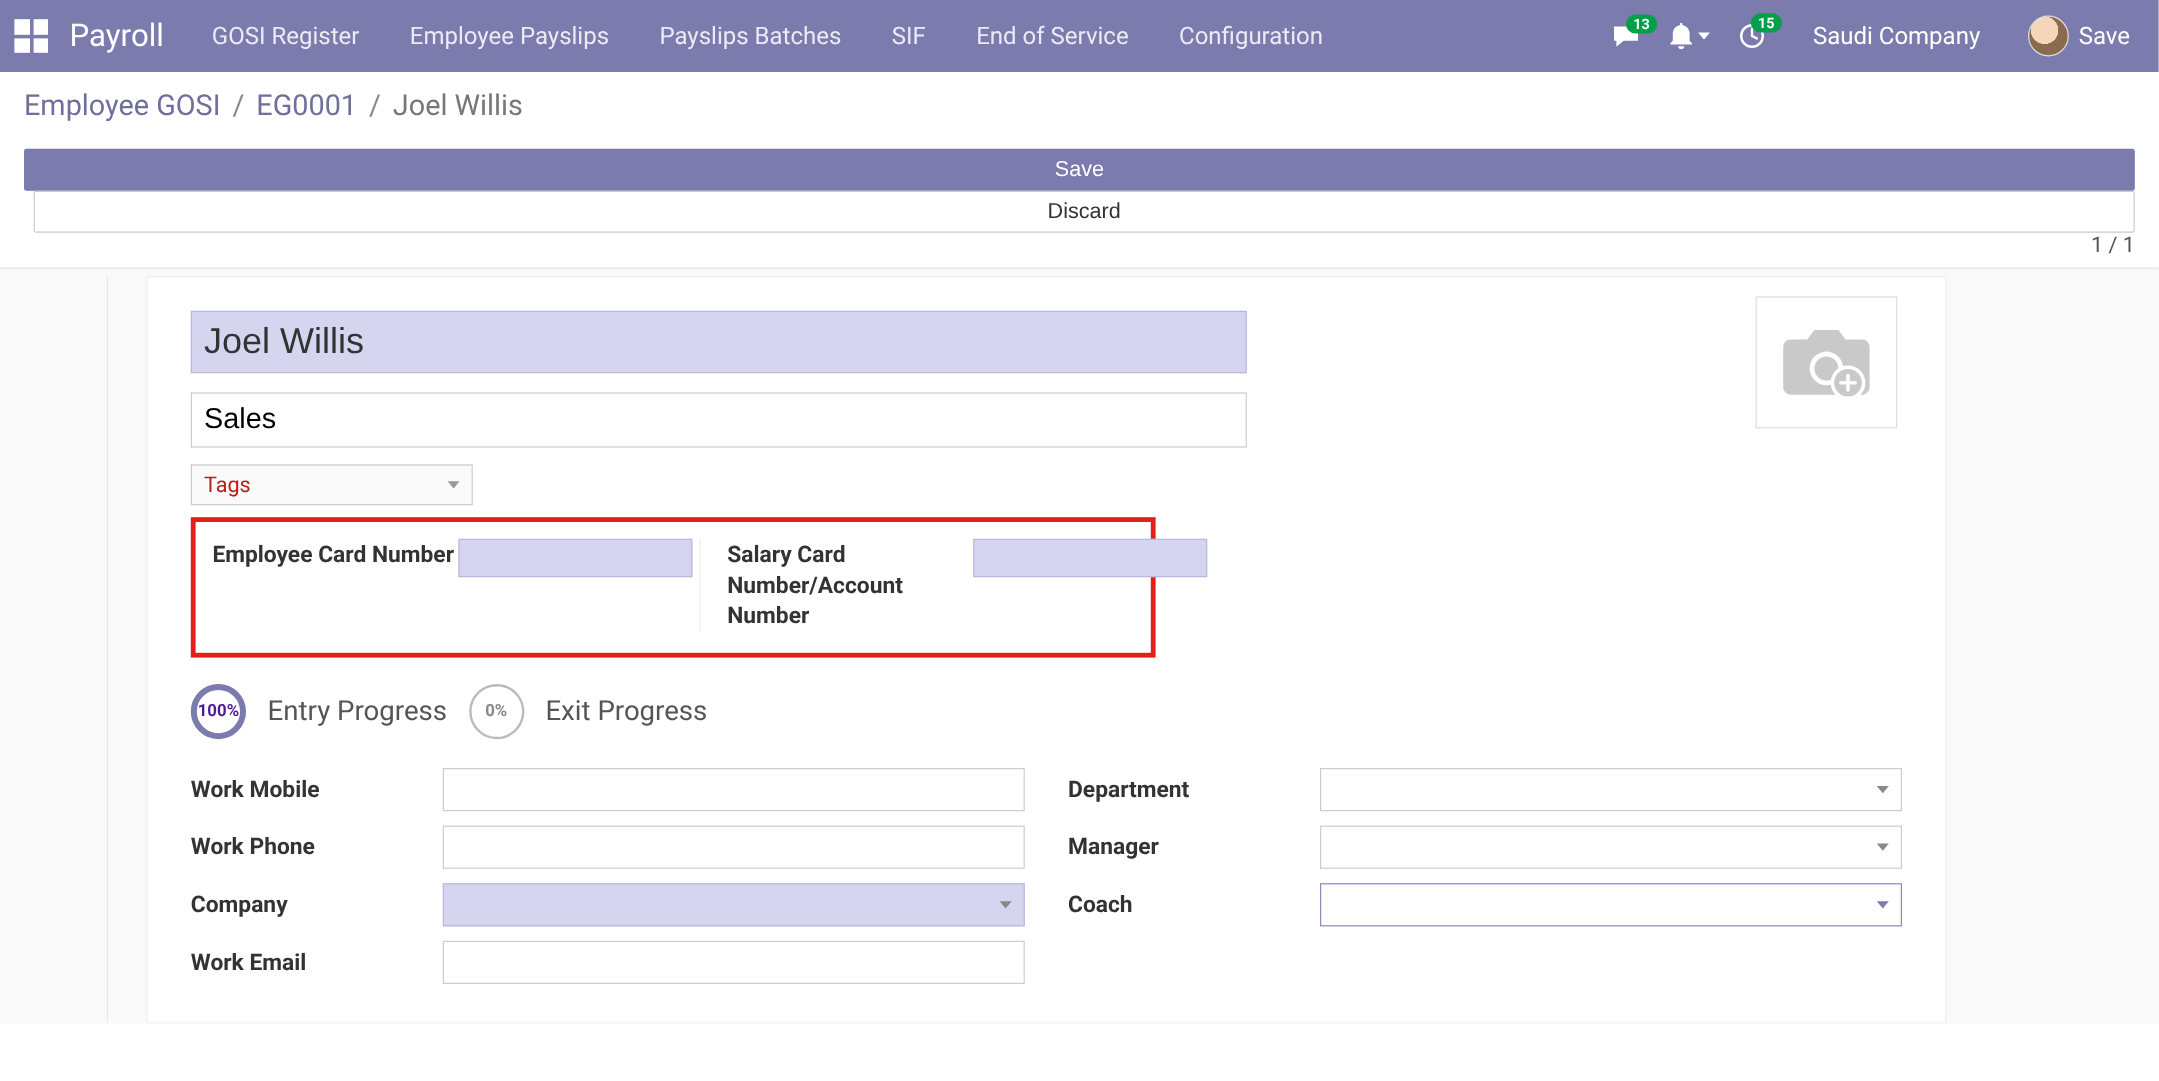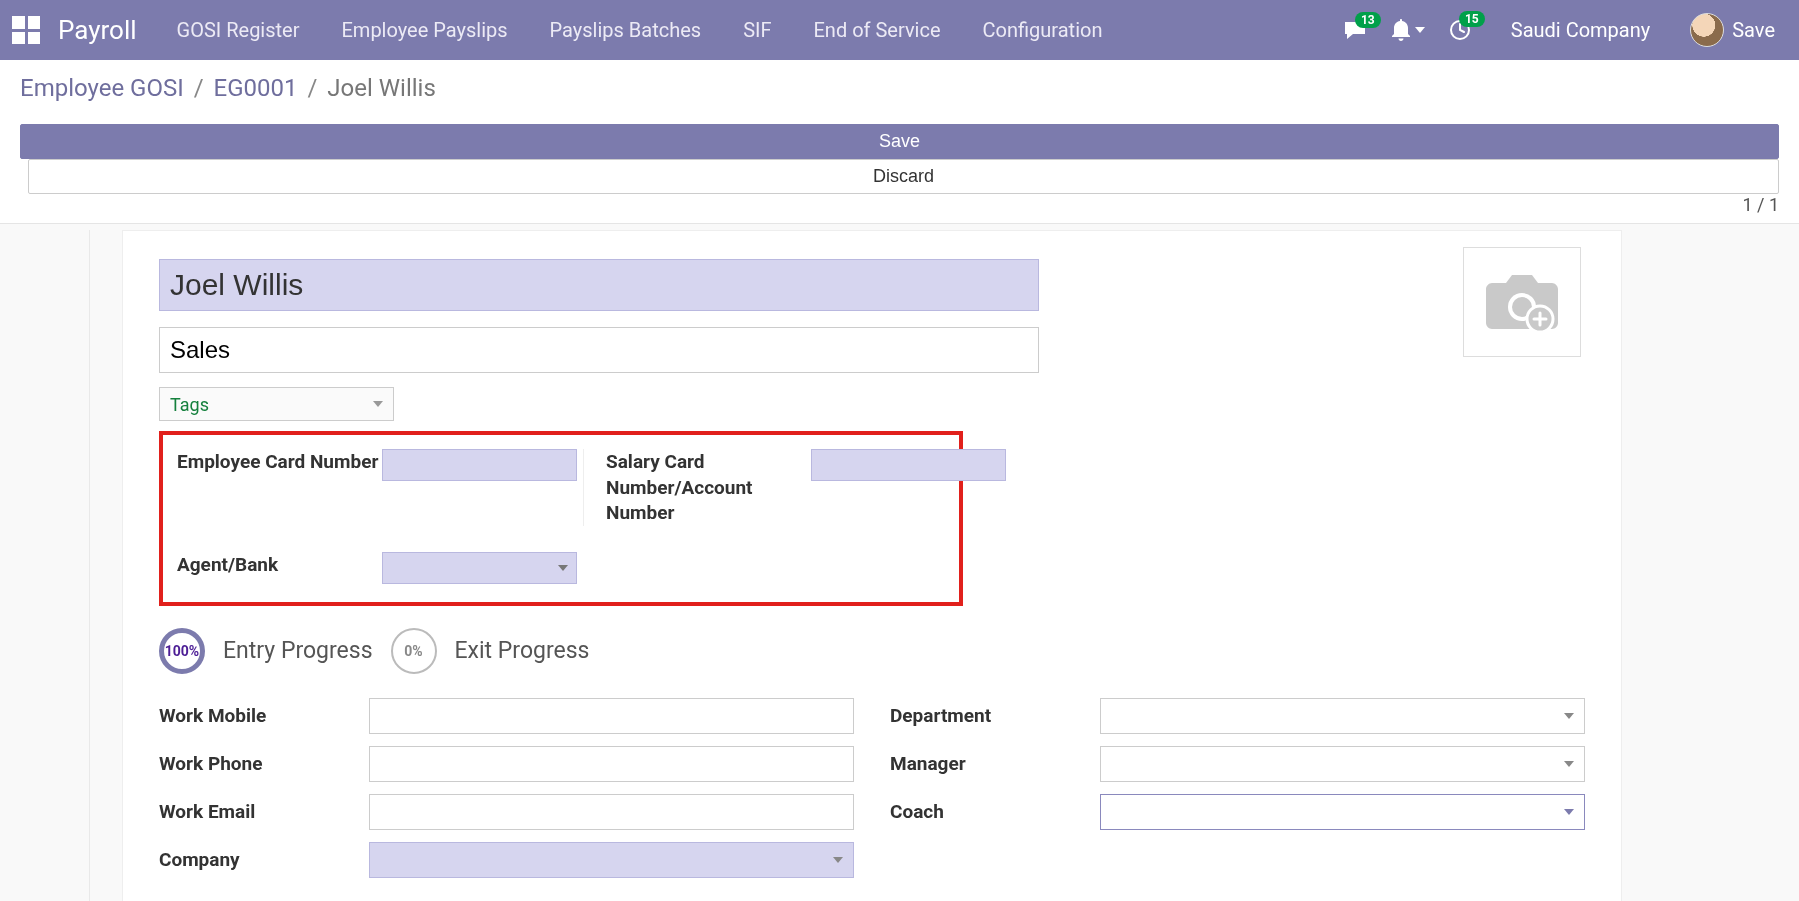--- a/index.html
+++ b/index.html
@@ -31,21 +31,21 @@
   .pager { margin-left:auto; font-size:18px; color:#555;}
 
   
   .sheet-wrap { background:#f9f9f9; padding-top: 6px; border-top:1px solid #e5e5e5; display:flex;gap:32px;}
   .gutter-left{ width:90px; border-right:1px solid #e9e9e9; background:#f9f9f9;}
   .sheet { background:#fff; margin: 0 auto 0 0; width: 1500px; max-width: calc(100% - 90px); padding: 28px 0 20px 0; border:1px solid #eee; position:relative;}
   .sheet-inner{ padding: 0 36px; }
 
   .title-input { width: 880px; max-width:65%; height:52px; font-size:30px; padding:4px 10px; border:1px solid #b9b8df; background:#d6d5ef; color:#333;}
   .subtitle-input { margin-top:16px; width: 880px; max-width:65%; height:46px; font-size:24px; padding:4px 10px; border:1px solid #ccc; background:#fff;}
-  .tags-select { margin-top:14px; width:235px; height:34px; border:1px solid #ccc; background:#fafafa; font-size:18px; color:#15803d; padding:0 28px 0 10px; position:relative; display:flex; align-items:center; cursor:pointer;}
+  .tags-select { margin-top:14px; width:235px; height:34px; border:1px solid #ccc; background:#fafafa; font-size:18px; color:#b91c1c; padding:0 28px 0 10px; position:relative; display:flex; align-items:center; cursor:pointer;}
   .tags-select::after{content:""; position:absolute; right:10px; top:50%; transform:translateY(-50%); border-left:5px solid transparent; border-right:5px solid transparent; border-top:6px solid #999;}
 
   .camera-box { position:absolute; right: 40px; top: 16px; width: 118px; height: 110px; border:1px solid #ddd; display:flex; align-items:center; justify-content:center; }
 
   .highlight-box { border: 4px solid #e1201c; padding: 14px 14px 18px 14px; margin-top: 10px; width: 804px; max-width: 66%; }
   .hb-row { display:flex; align-items:flex-start; }
   .hb-col { flex:1; display:flex; }
   .hb-col.right{ border-left:1px solid #eee; padding-left:22px; margin-left:6px;}
   .hb-label { width: 205px; font-weight:700; font-size:19px; line-height:1.35;}
   .hb-input { width: 195px; height:32px; border:1px solid #b9b8df; background:#d6d5ef;}
@@ -155,53 +155,47 @@
         <div class="hb-row">
           <div class="hb-col">
             <div class="hb-label">Employee Card Number</div>
             <input class="hb-input" value="" style="">
           </div>
           <div class="hb-col right">
             <div class="hb-label">Salary Card Number/Account Number</div>
             <input class="hb-input" value="" style="">
           </div>
         </div>
-        <div class="hb-row2">
-          <div class="hb-col">
-            <div class="hb-label">Agent/Bank</div>
-            <div class="hb-select"></div>
-          </div>
-        </div>
       </div>
 
       <div class="progress-row">
         <div class="circle circle-filled">100%</div>
         <div class="prog-label">Entry Progress</div>
         <div class="circle circle-empty">0%</div>
         <div class="prog-label">Exit Progress</div>
       </div>
 
       <div class="fields-2col">
         <div class="fcol">
           <div class="frow">
             <div class="flabel">Work Mobile</div>
             <input class="finput" value="" style="">
           </div>
           <div class="frow">
             <div class="flabel">Work Phone</div>
             <input class="finput" value="" style="">
           </div>
           <div class="frow">
+            <div class="flabel">Company</div>
+            <div class="fsel req"></div>
+          </div>
+          <div class="frow">
             <div class="flabel">Work Email</div>
             <input class="finput" value="" style="">
           </div>
-          <div class="frow">
-            <div class="flabel">Company</div>
-            <div class="fsel req"></div>
-          </div>
         </div>
         <div class="fcol">
           <div class="frow">
             <div class="flabel">Department</div>
             <div class="fsel"></div>
           </div>
           <div class="frow">
             <div class="flabel">Manager</div>
             <div class="fsel"></div>
           </div>

